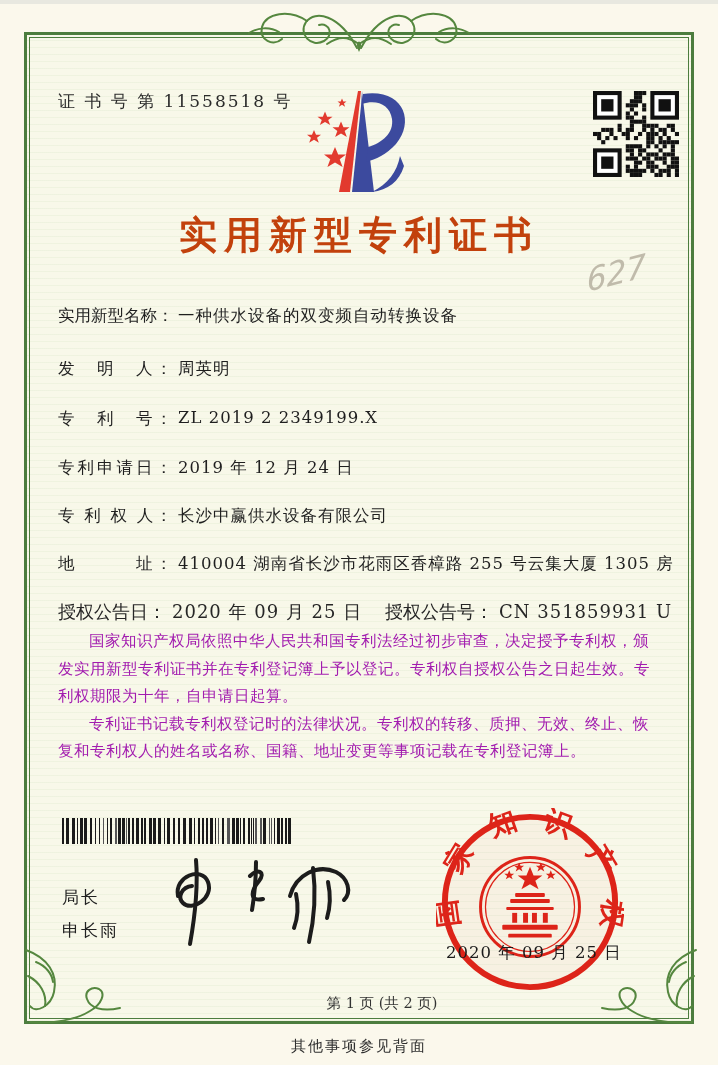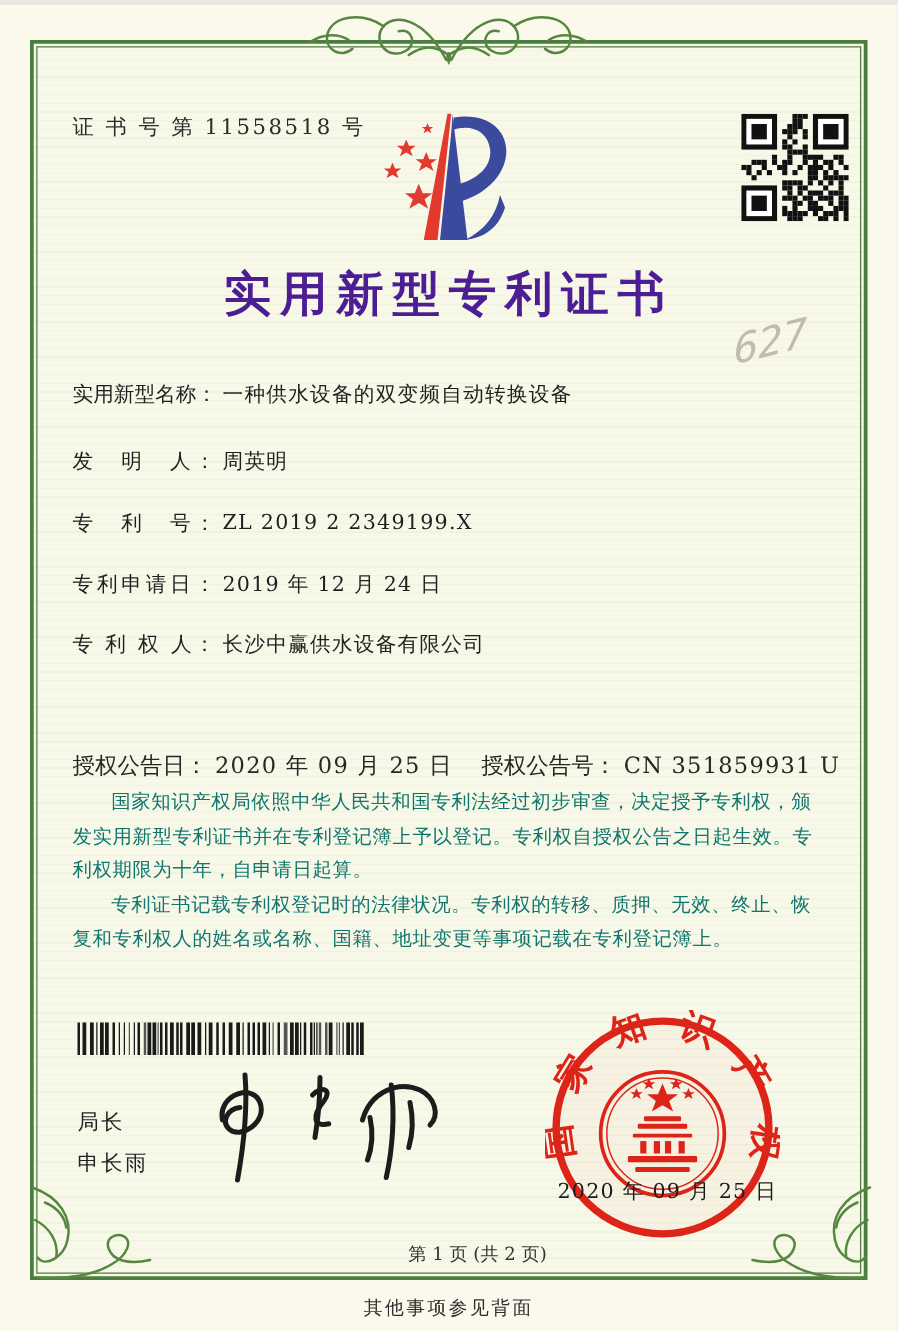--- a/index.html
+++ b/index.html
@@ -23,36 +23,36 @@
   }
   #panel-inner{
     position:absolute;left:2px;top:2px;right:2px;bottom:2px;
     border:1px solid var(--green);
   }
   .abs{position:absolute;}
   
   #cert-no{left:58px;top:86px;font-size:17px;letter-spacing:2px;color:#2b2b2b;}
   
   #title{left:0;top:206px;width:100%;text-align:center;font-size:38px;font-weight:700;
-         letter-spacing:7px;color:#4c1d95;}
+         letter-spacing:7px;color:#c2410c;}
   
   #hand-note{left:586px;top:250px;font-size:32px;color:#b3ac9c;opacity:.8;
     font-family:"DejaVu Sans",sans-serif;font-style:italic;
     transform:rotate(-14deg) skewX(-12deg);}
   
   .frow{left:58px;font-size:16.5px;white-space:nowrap;color:#1f1f1f;}
   .flabel{display:inline-block;width:114px;text-align:justify;text-align-last:justify;
           vertical-align:top;letter-spacing:0;}
   .fvalue{margin-left:6px;letter-spacing:1px;}
   
   #grant-row{left:58px;top:596px;font-size:18px;white-space:nowrap;}
   #grant-no{position:absolute;left:327px;top:0;white-space:nowrap;}
   
   #paras{left:58px;top:624px;width:604px;font-size:15.5px;line-height:1.78;
-         letter-spacing:0.5px;color:#0f766e;}
+         letter-spacing:0.5px;color:#a21caf;}
   #paras p{text-indent:2em;}
   
   #barcode{left:62px;top:814px;width:232px;height:26px;display:flex;align-items:stretch;}
   #barcode i{display:block;height:100%;}
   
   #officer-title{left:62px;top:882px;font-size:17px;letter-spacing:2px;color:#222;}
   #officer-name{left:62px;top:915px;font-size:17px;letter-spacing:2px;color:#222;}
   #signature{left:150px;top:850px;}
   
   #seal{left:436px;top:804px;}
@@ -285,20 +285,23 @@
   </div>
   <div class="abs frow" style="top:404px">
     <span class="flabel">专　利　号：</span><span class="fvalue">ZL 2019 2 2349199.X</span>
   </div>
   <div class="abs frow" style="top:453px">
     <span class="flabel">专利申请日：</span><span class="fvalue">2019 年 12 月 24 日</span>
   </div>
   <div class="abs frow" style="top:501px">
     <span class="flabel">专 利 权 人：</span><span class="fvalue">长沙中赢供水设备有限公司</span>
   </div>
+  <div class="abs frow" style="top:549px">
+    <span class="flabel">地　　　址：</span><span class="fvalue">410004 湖南省长沙市花雨区香樟路 255 号云集大厦 1305 房</span>
+  </div>
 
   <div id="grant-row" class="abs">
     <span>授权公告日：</span><span class="fvalue">2020 年 09 月 25 日</span>
     <span id="grant-no">
       <span>授权公告号：</span><span class="fvalue">CN 351859931 U</span>
     </span>
   </div>
 
   <div id="paras" class="abs">
     <p>国家知识产权局依照中华人民共和国专利法经过初步审查，决定授予专利权，颁发实用新型专利证书并在专利登记簿上予以登记。专利权自授权公告之日起生效。专利权期限为十年，自申请日起算。</p>

